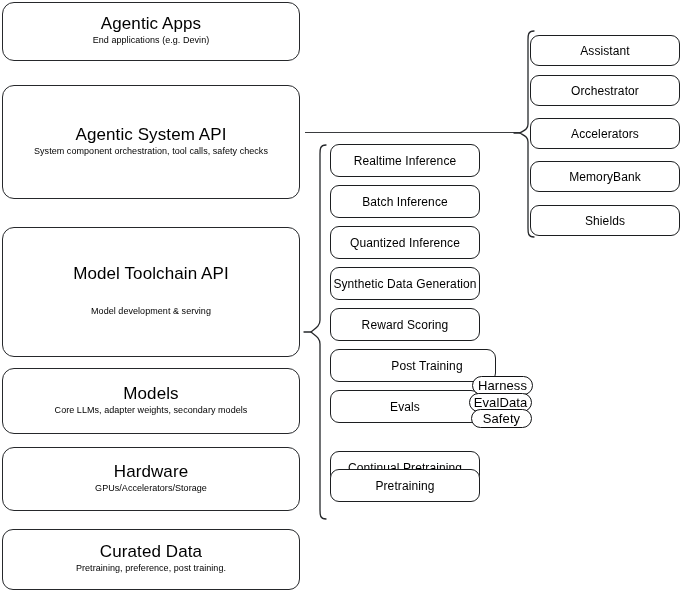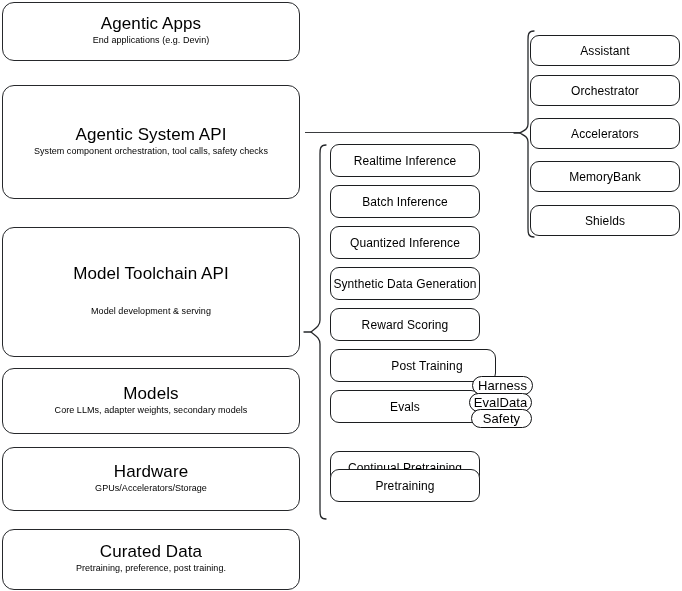--- a/index.html
+++ b/index.html
@@ -123,21 +123,21 @@
   <div class="layer-box" style="left:2px; top:368px; width:298px; height:66px;">
     <div class="layer-title">Models</div>
     <div class="layer-sub">Core LLMs, adapter weights, secondary models</div>
   </div>
 
   <div class="layer-box" style="left:2px; top:447px; width:298px; height:64px;">
     <div class="layer-title">Hardware</div>
     <div class="layer-sub">GPUs/Accelerators/Storage</div>
   </div>
 
-  <div class="layer-box" style="left:2px; top:529px; width:298px; height:61px;">
+  <div class="layer-box" style="left:2px; top:529px; width:298px; height:61px;border-radius:11px;">
     <div class="layer-title">Curated Data</div>
     <div class="layer-sub">Pretraining, preference, post training.</div>
   </div>
 
   <div class="connector" style="left:305px; top:132px; width:215px;"></div>
 
   <div class="bracket" style="left:304px; top:144px; width:24px; height:376px;">
     <svg width="24" height="376" viewBox="0 0 24 376" aria-hidden="true">
       <path d="M 22 1
                C 16 1, 16 5, 16 10

